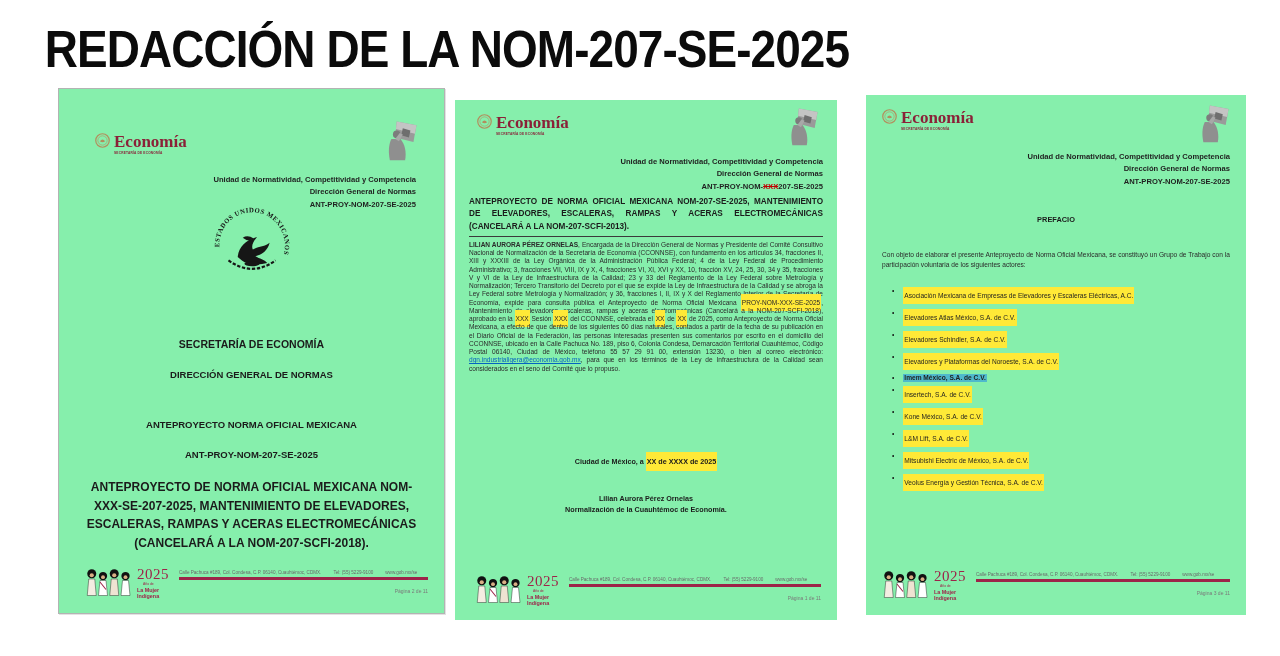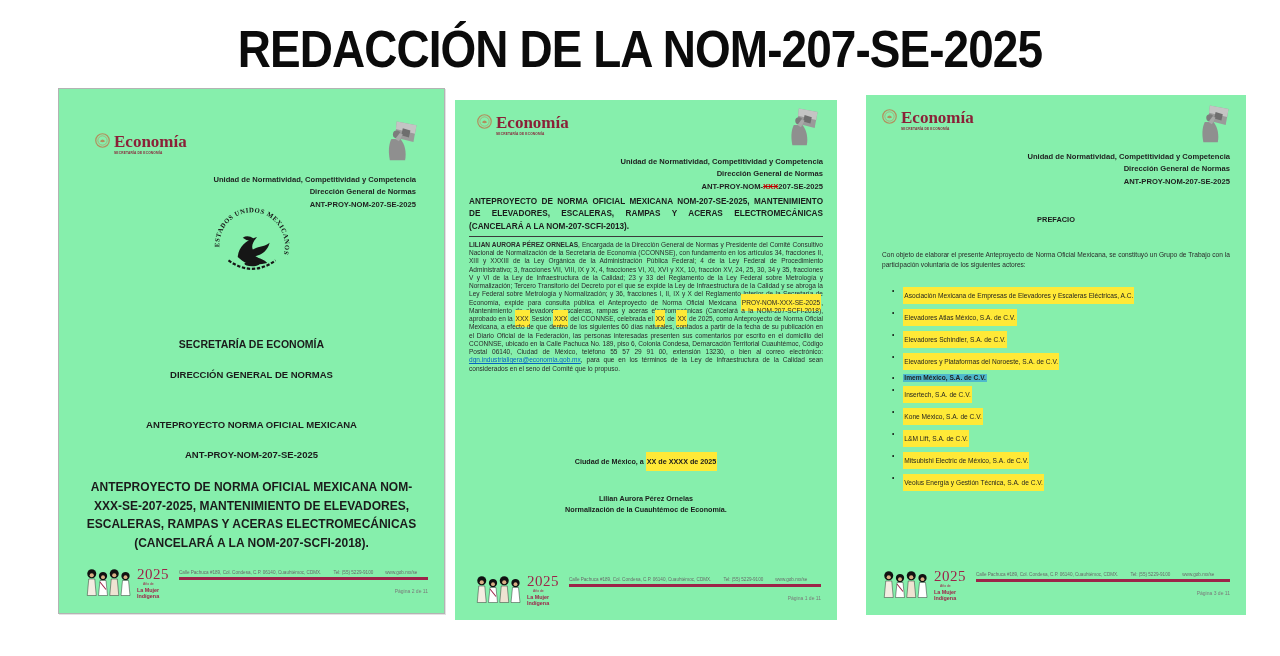--- a/index.html
+++ b/index.html
@@ -1,20 +1,20 @@
 <!DOCTYPE html>
 <html><head>
 <meta charset="utf-8">
 <style>
   html,body{margin:0;padding:0;background:#ffffff;width:1280px;height:656px;overflow:hidden;
     font-family:"Liberation Sans",sans-serif;-webkit-font-smoothing:antialiased;}
   .canvas{position:relative;width:1280px;height:656px;background:#fff;}
 
   
-  .main-title{position:absolute;top:20px;left:0;width:100%;text-align:center;}
+  .main-title{position:absolute;top:20px;left:0;width:100%;}
   .main-title .t{display:inline-block;transform:scaleX(0.9);transform-origin:center;
     font-size:51px;font-weight:bold;letter-spacing:-1px;color:#0b0b0b;white-space:nowrap;}
 
   
   .page{position:absolute;background:#86efac;}
   #page1{left:58px;top:88px;width:385px;height:524px;border:1px solid #b3b3b3;box-shadow:1px 1px 0 #e2e2e2;}
   #page2{left:455px;top:100px;width:382px;height:520px;}
   #page3{left:866px;top:95px;width:380px;height:520px;}
 
   

